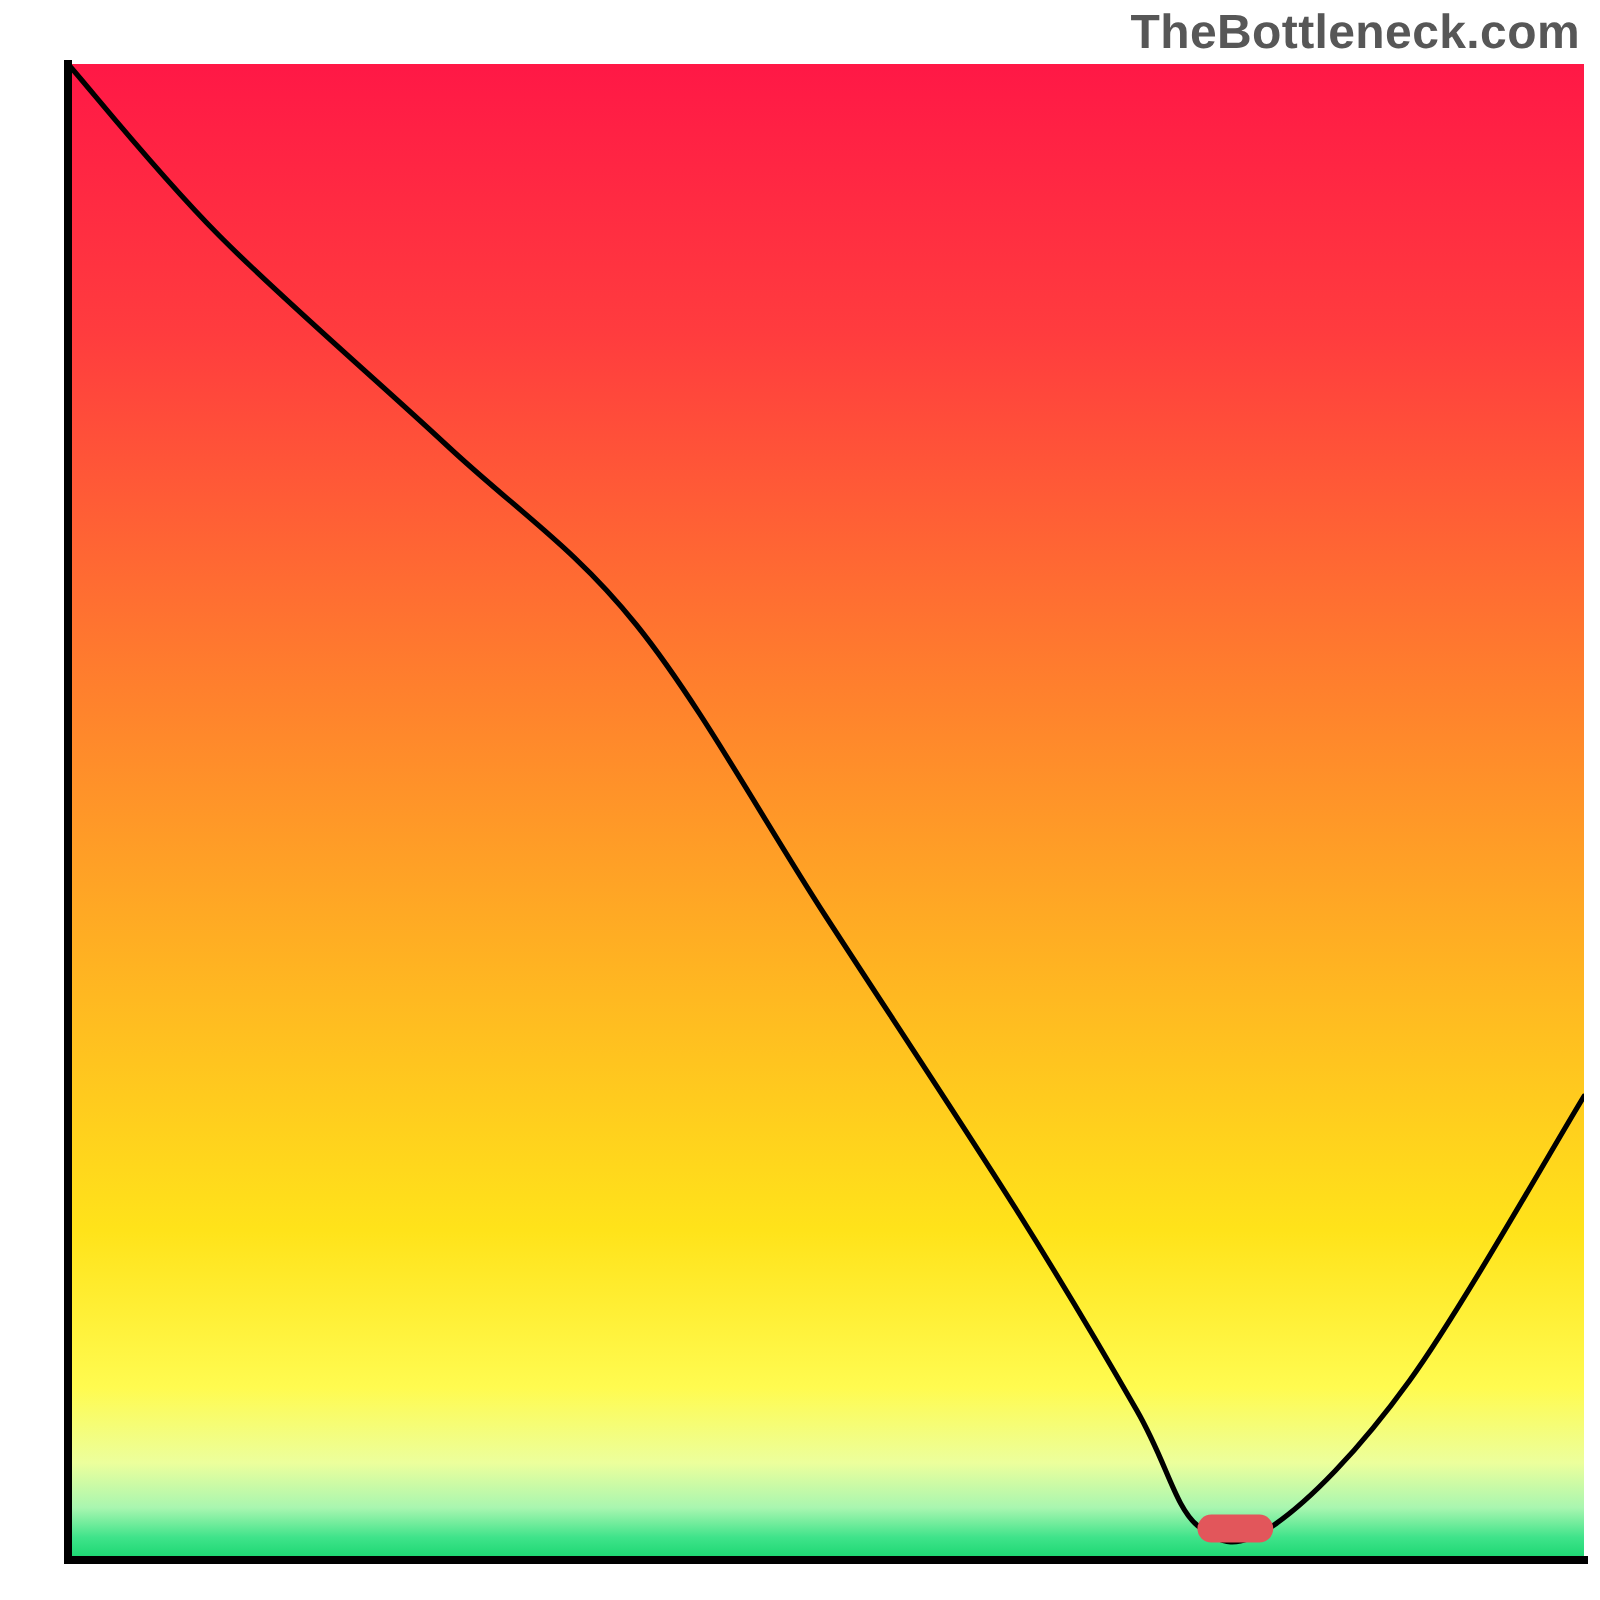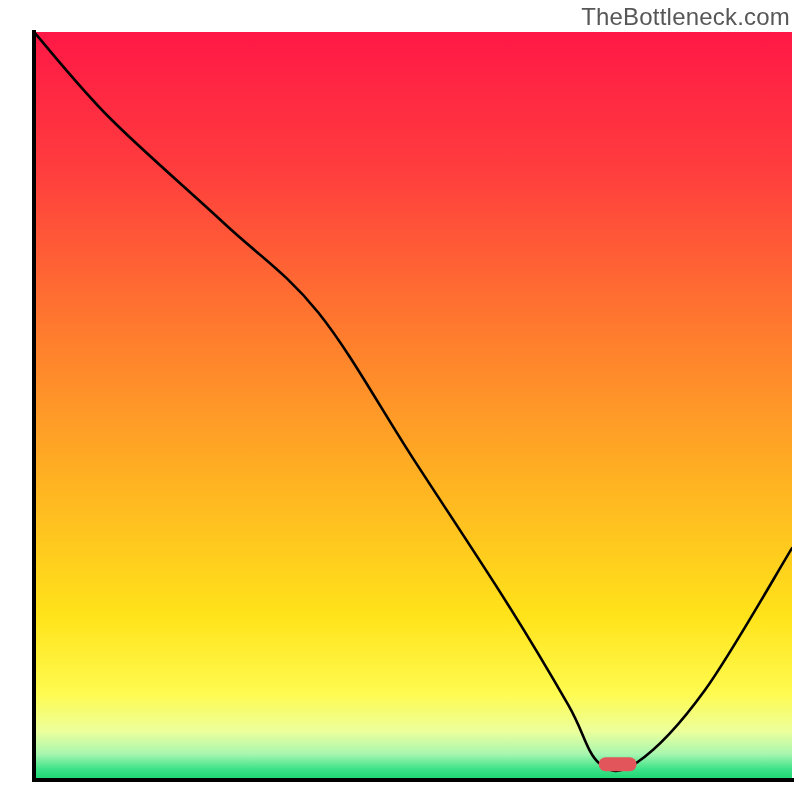--- a/index.html
+++ b/index.html
@@ -14,21 +14,21 @@
   .frame {
     position: relative;
     width: 800px;
     height: 800px;
   }
   .watermark {
     position: absolute;
     top: 3px;
     right: 10px;
     font-size: 24px;
-    font-weight: 400;
+    font-weight: 700;
     color: #575757;
     letter-spacing: 0.2px;
     user-select: none;
   }
   svg {
     display: block;
   }
 </style>
 </head>
 <body>

